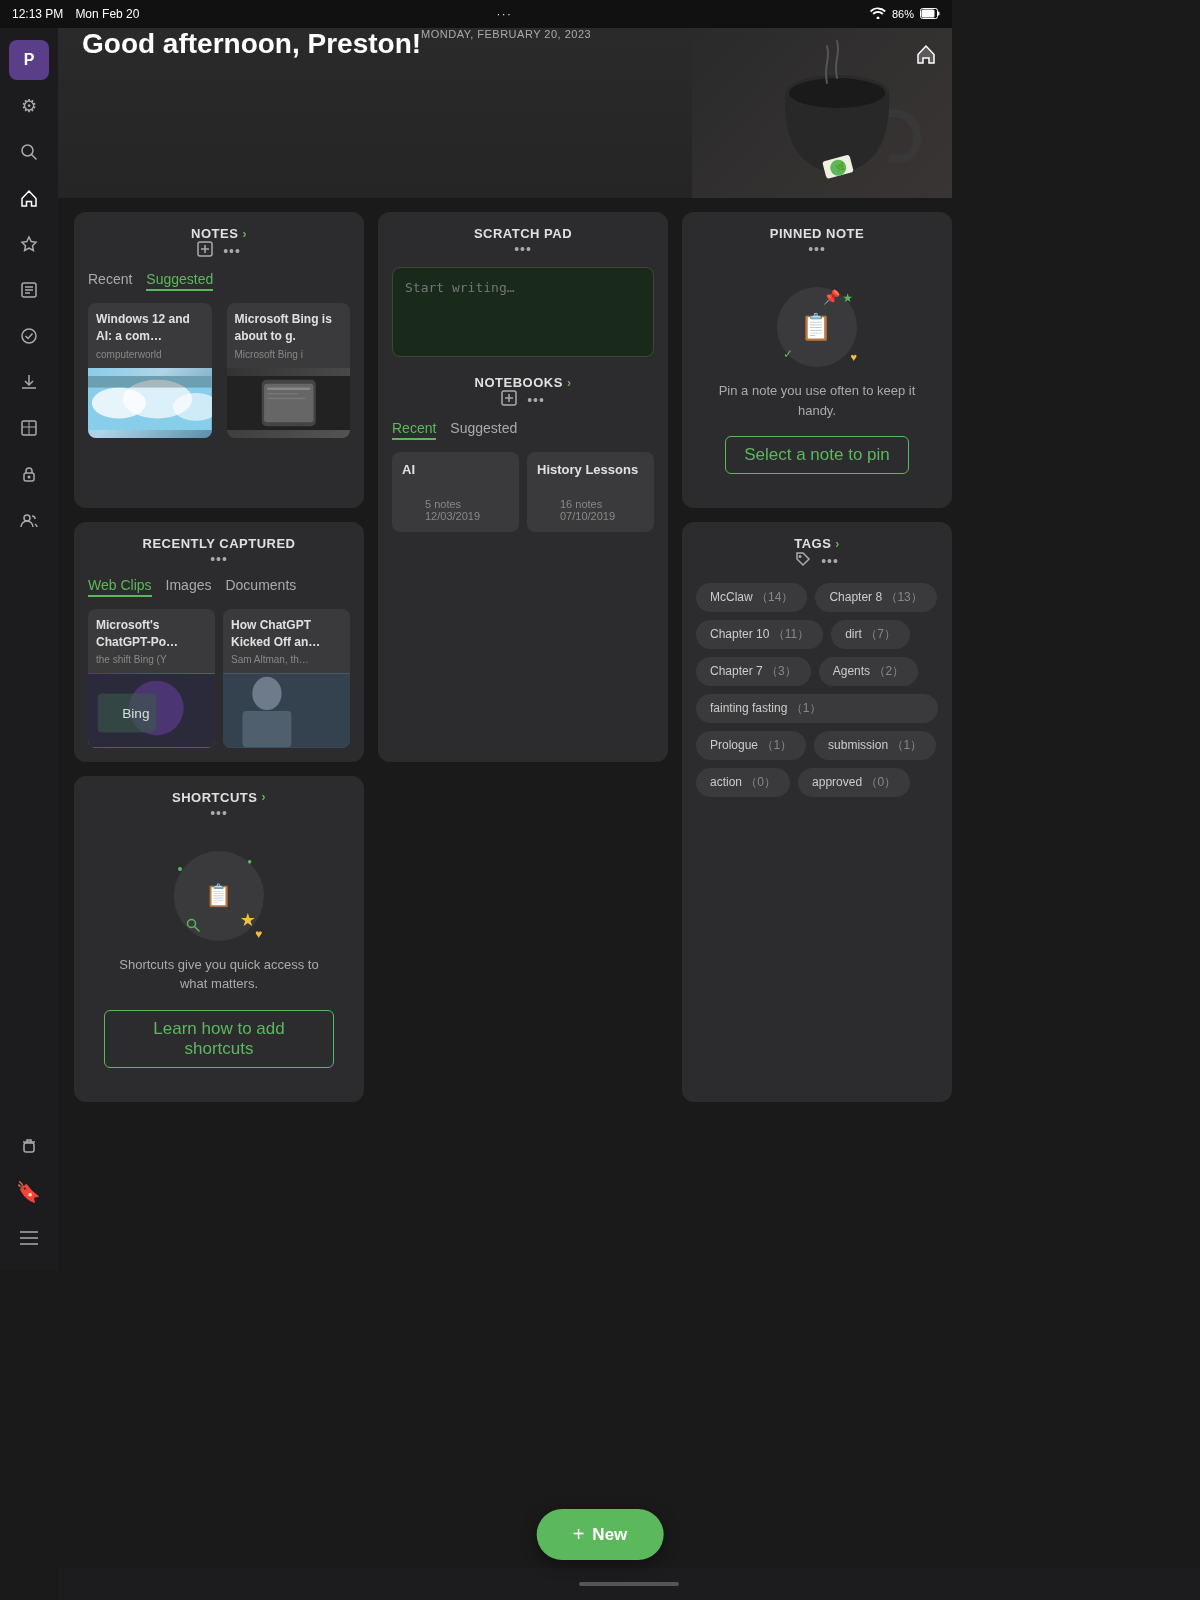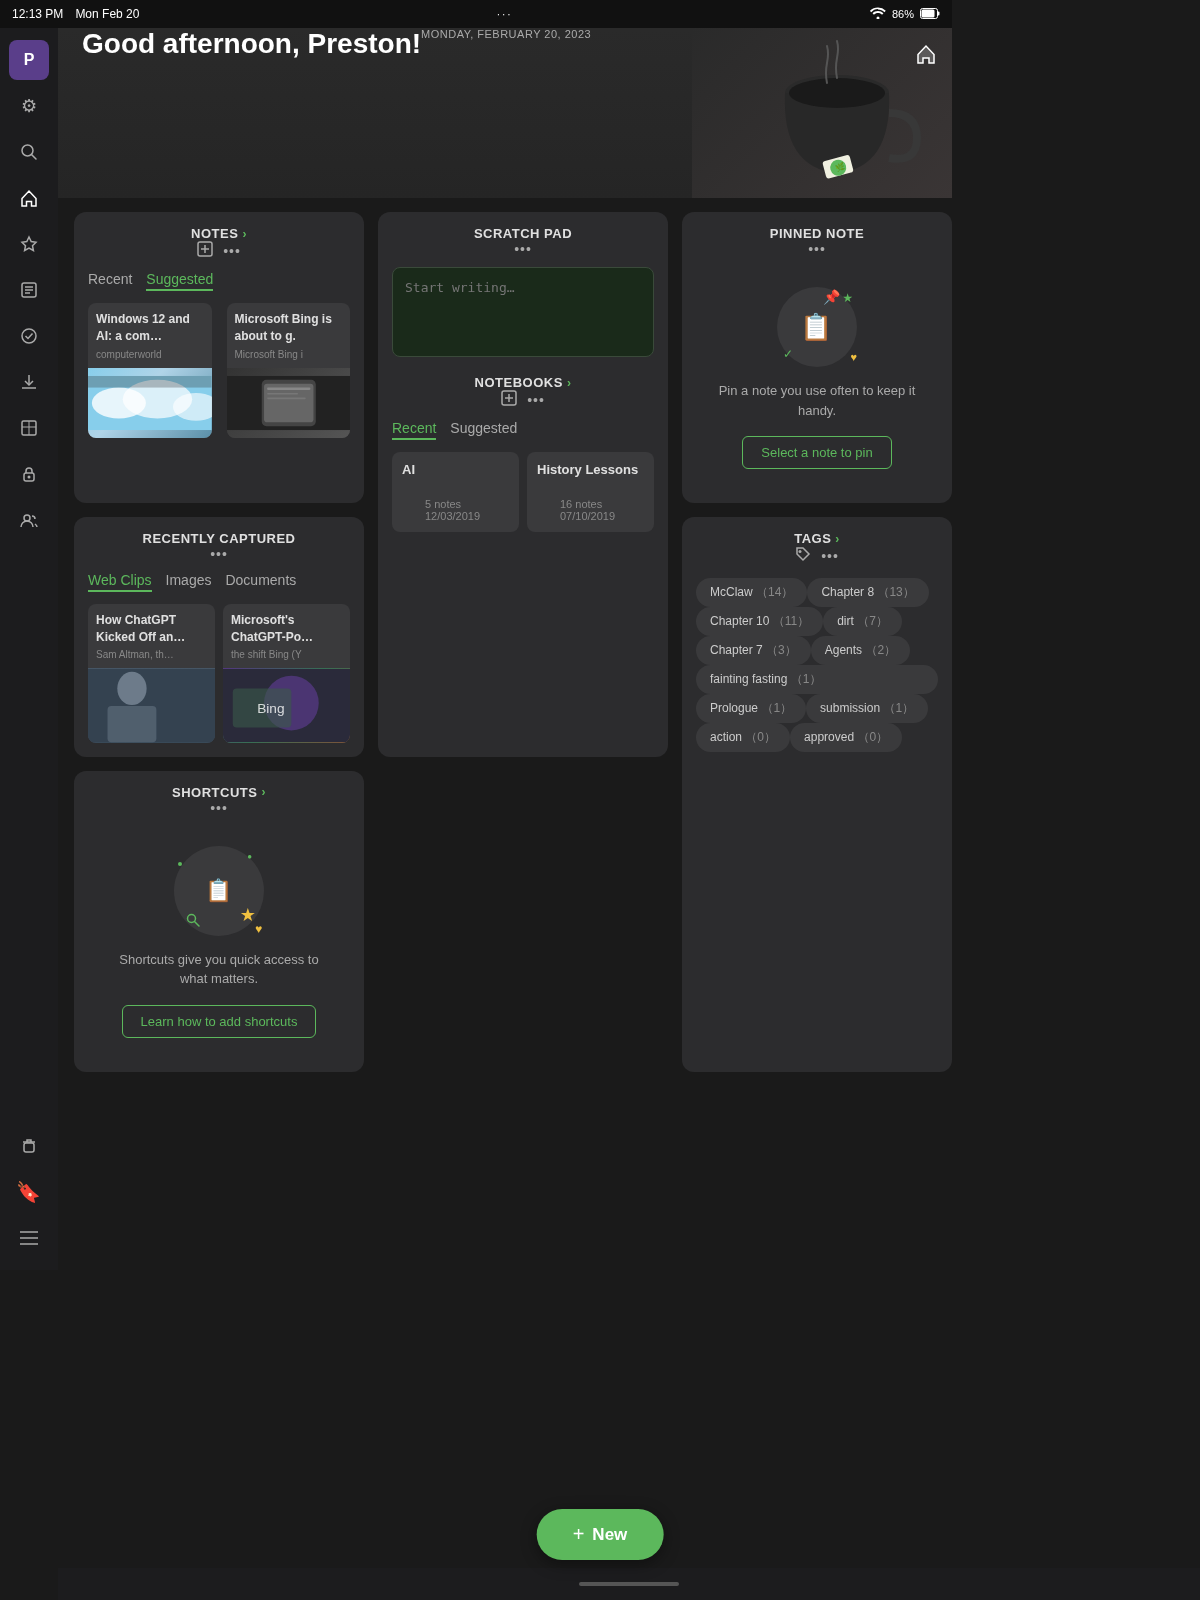--- a/index.html
+++ b/index.html
@@ -309,21 +309,21 @@
       color: #aaa;
       margin-bottom: 16px;
       line-height: 1.5;
     }
     .btn-outline-green {
       border: 1.5px solid #5cb85c;
       background: transparent;
       color: #5cb85c;
       border-radius: 6px;
       padding: 8px 18px;
-      font-size: 13px;
+      font-size: 17px;
       cursor: pointer;
     }
 
     
     .captured-grid {
       display: grid;
       grid-template-columns: 1fr 1fr;
       gap: 8px;
     }
     .captured-item {
@@ -364,20 +364,21 @@
     
     .tags-header {
       display: flex;
       align-items: center;
       justify-content: space-between;
       margin-bottom: 12px;
     }
     .tags-grid {
       display: flex;
       flex-wrap: wrap;
+      gap: 8px;
     }
     .tag-chip {
       background: #3a3a3c;
       border-radius: 20px;
       padding: 6px 14px;
       font-size: 12px;
       color: #ccc;
       cursor: pointer;
       white-space: nowrap;
     }
@@ -754,46 +755,46 @@
         <span class="three-dots">•••</span>
       </div>
       <div class="card-tabs">
         <span class="card-tab active">Web Clips</span>
         <span class="card-tab">Images</span>
         <span class="card-tab">Documents</span>
       </div>
       <div class="captured-grid">
         <div class="captured-item">
           <div class="captured-item-text">
+            <div class="captured-item-title">Microsoft's ChatGPT-Po…</div>
+            <div class="captured-item-source">the shift Bing (Y</div>
+          </div>
+          <div class="captured-item-img">
+            <div class="img-colorful">
+              <svg width="100%" height="100%" viewBox="0 0 130 75">
+                  <rect width="130" height="75" fill="#2a2a3a"></rect>
+                  <circle cx="70" cy="35" r="28" fill="#5a3a8a" opacity="0.7"></circle>
+                  <rect x="10" y="20" width="60" height="40" rx="4" fill="#3a5a4a" opacity="0.6"></rect>
+                  <text x="35" y="45" font-size="14" fill="#fff" opacity="0.8">Bing</text>
+                </svg>
+            </div>
+          </div>
+        </div>
+        <div class="captured-item">
+          <div class="captured-item-text">
             <div class="captured-item-title">How ChatGPT Kicked Off an…</div>
             <div class="captured-item-source">Sam Altman, th…</div>
           </div>
           <div class="captured-item-img">
             <div class="img-person">
               <svg width="100%" height="100%" viewBox="0 0 130 75">
                   <rect width="130" height="75" fill="#3a4a5a"></rect>
                   <ellipse cx="45" cy="20" rx="15" ry="17" fill="#7a8a9a"></ellipse>
                   <rect x="20" y="38" width="50" height="37" rx="4" fill="#5a6a7a"></rect>
                   <rect x="0" y="0" width="130" height="75" fill="rgba(0,0,0,0.1)"></rect>
-                </svg>
-            </div>
-          </div>
-        </div>
-        <div class="captured-item">
-          <div class="captured-item-text">
-            <div class="captured-item-title">Microsoft's ChatGPT-Po…</div>
-            <div class="captured-item-source">the shift Bing (Y</div>
-          </div>
-          <div class="captured-item-img">
-            <div class="img-colorful">
-              <svg width="100%" height="100%" viewBox="0 0 130 75">
-                  <rect width="130" height="75" fill="#2a2a3a"></rect>
-                  <circle cx="70" cy="35" r="28" fill="#5a3a8a" opacity="0.7"></circle>
-                  <rect x="10" y="20" width="60" height="40" rx="4" fill="#3a5a4a" opacity="0.6"></rect>
-                  <text x="35" y="45" font-size="14" fill="#fff" opacity="0.8">Bing</text>
                 </svg>
             </div>
           </div>
         </div>
       </div>
     </div>
 
     <div class="card tags-card">
       <div class="card-header tags-header">
         <div class="card-title">

